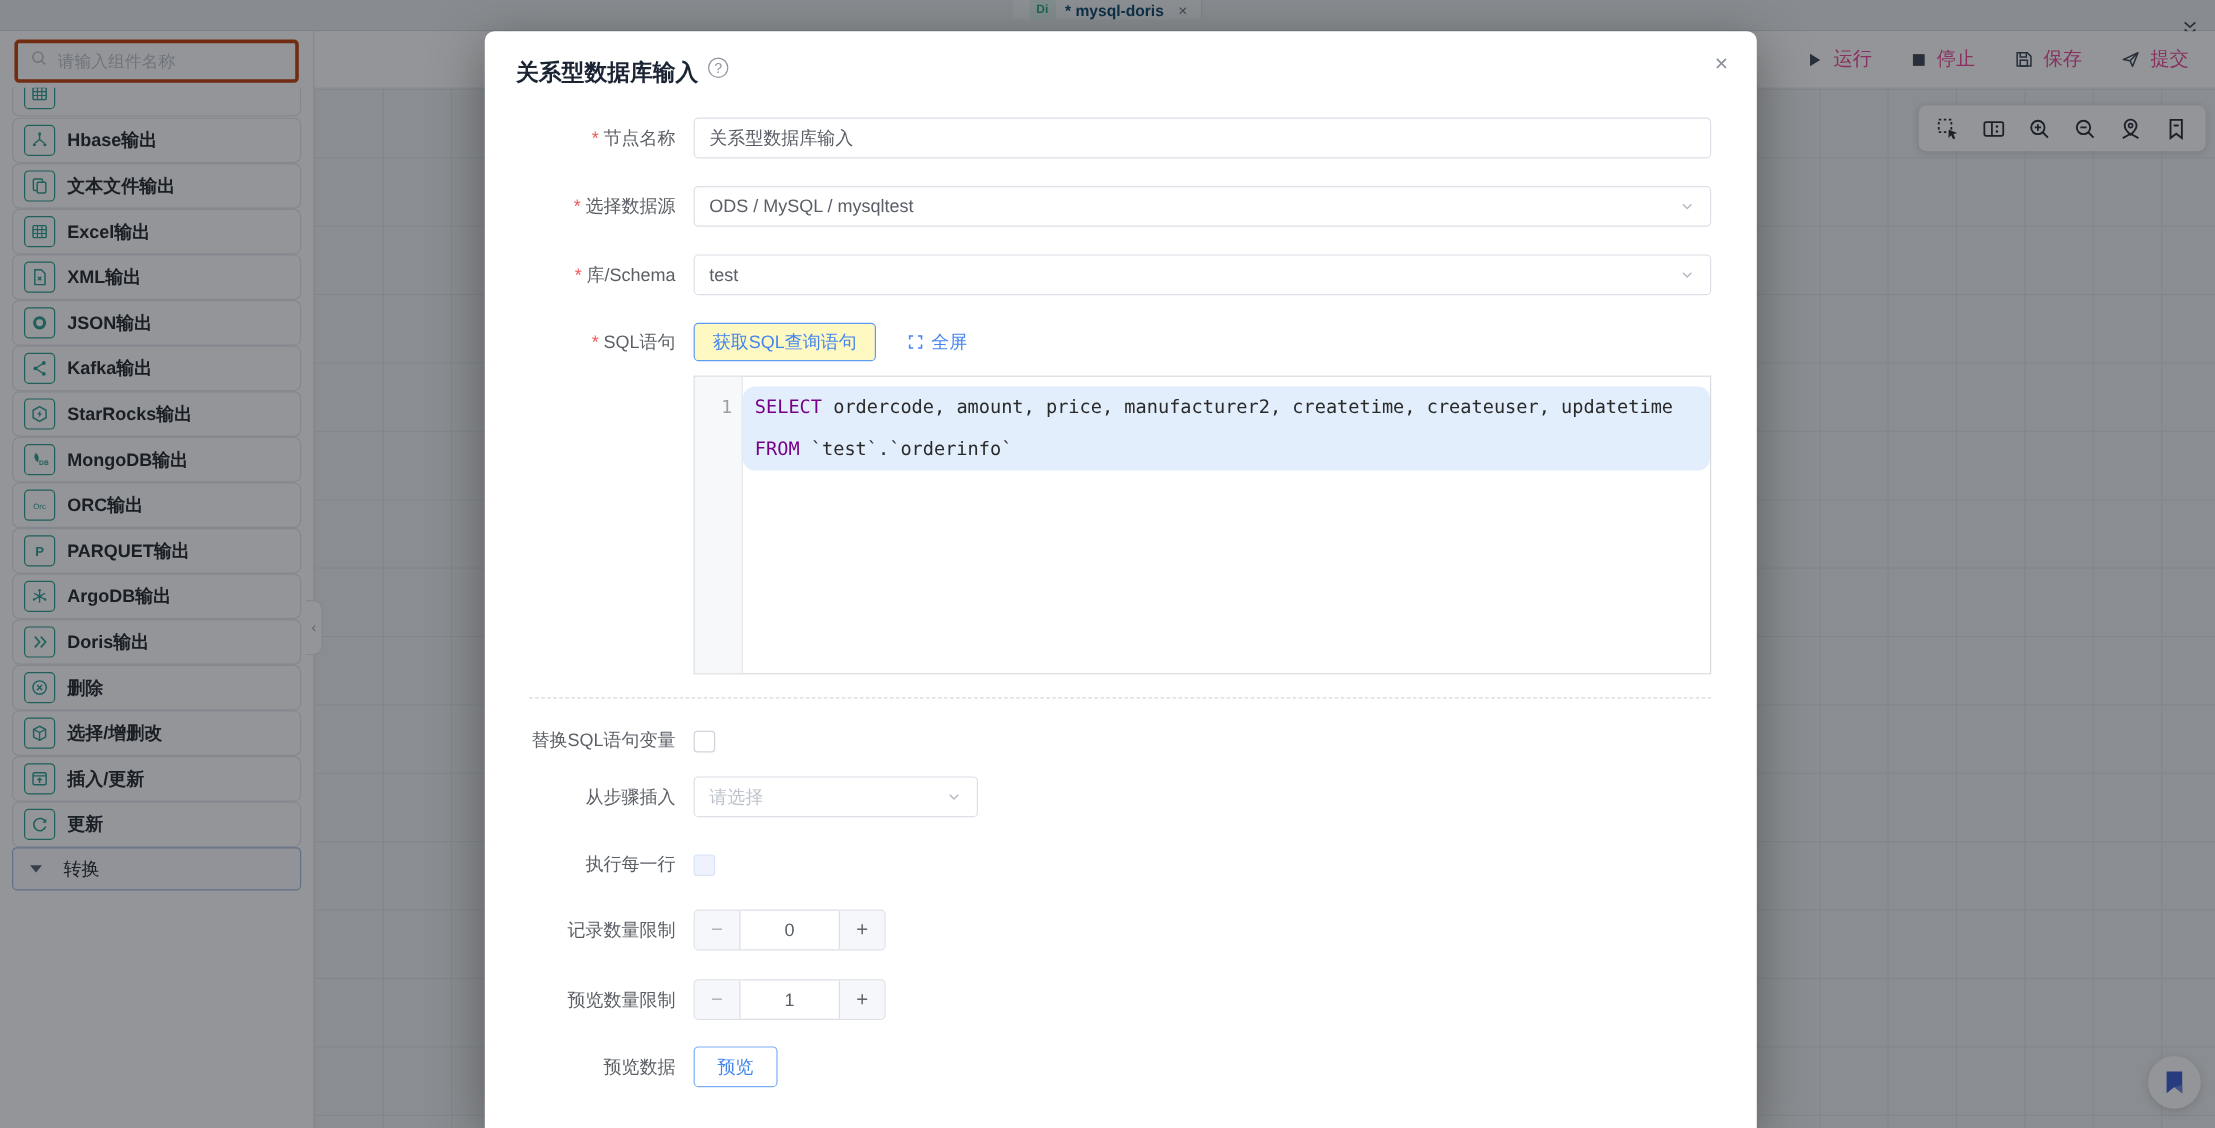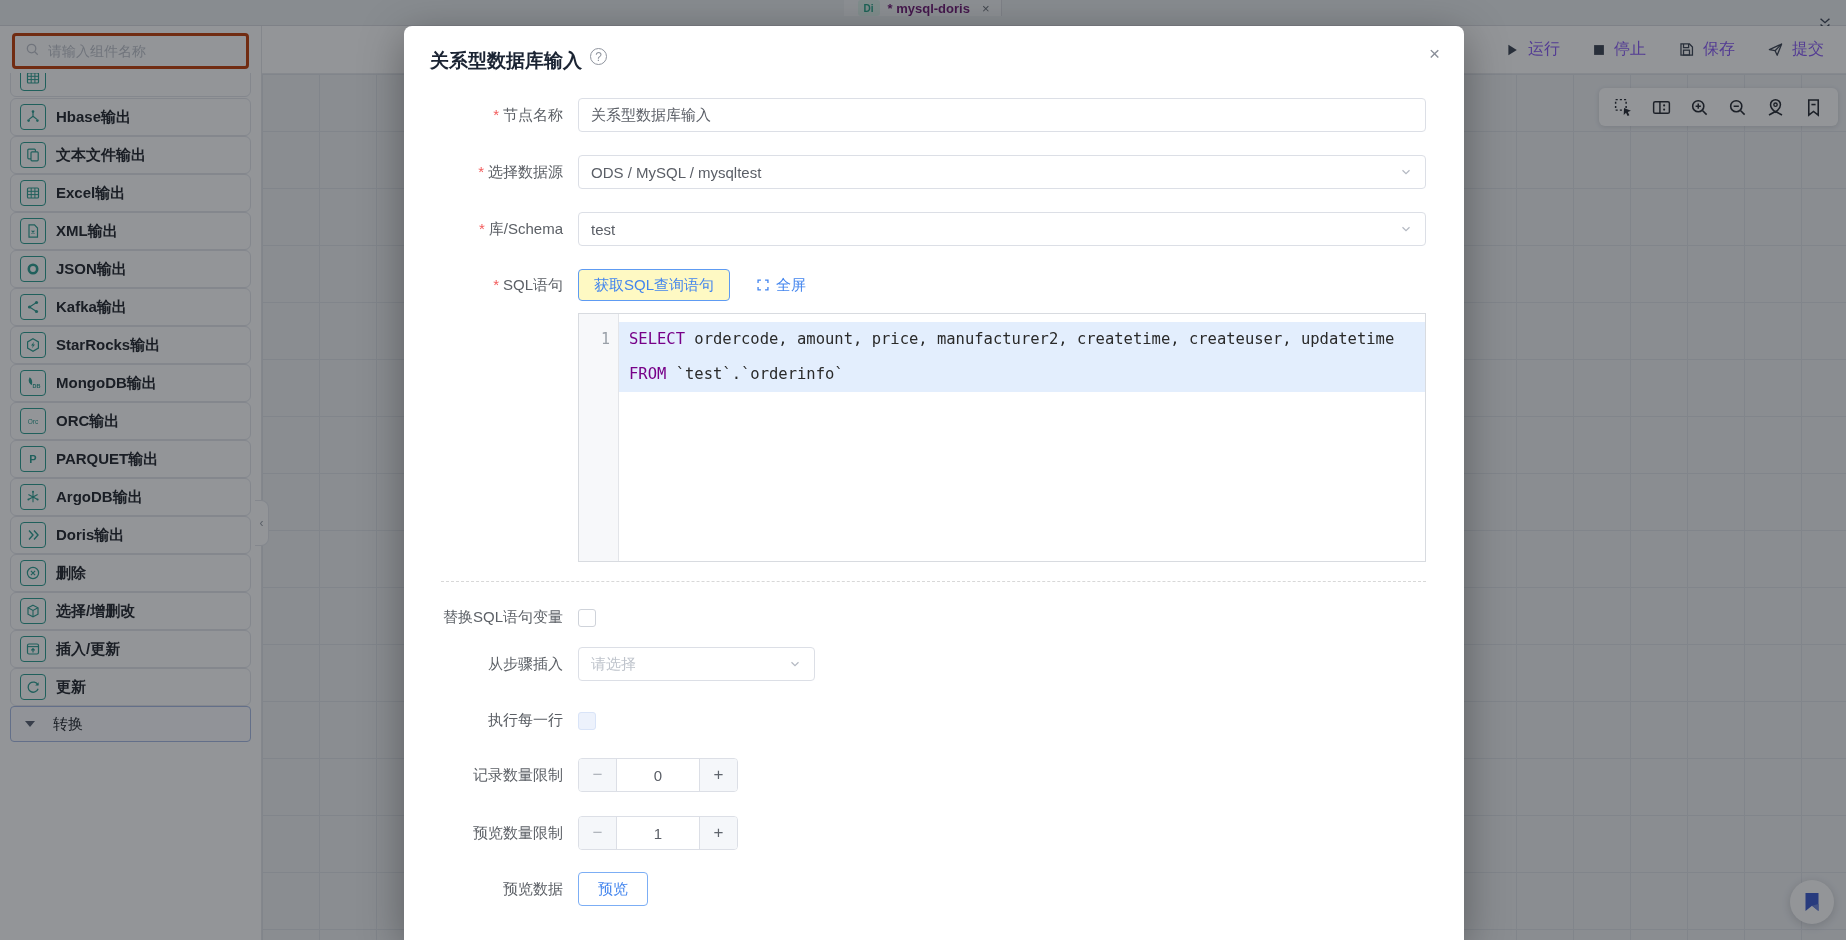--- a/index.html
+++ b/index.html
@@ -4,27 +4,27 @@
 <style>
   * { margin:0; padding:0; box-sizing:border-box; }
   html,body { width:1846px; height:940px; overflow:hidden; }
   body { font-family:"Liberation Sans","DejaVu Sans",sans-serif; background:#eef0f3; position:relative; }
   .app { position:absolute; inset:0; }
 
   
   .tabbar { position:absolute; left:0; top:0; right:0; height:26px; background:#eceef1; border-bottom:1px solid #d9dbe0; display:flex; align-items:center; z-index:1;flex-direction:column; }
   .tab { height:26px; display:flex; align-items:center; gap:8px; padding:0 12px 0 14px; background:#f5f6f8; border-right:1px solid #d9dbe0; }
   .di-badge { width:22px; height:16px; border-radius:3px; background:#def2ec; color:#27a588; font-size:10px; font-weight:bold; display:flex; align-items:center; justify-content:center; }
-  .tab-title { font-size:13px; font-weight:bold; color:#701a75; }
+  .tab-title { font-size:13px; font-weight:bold; color:#0c4a6e; }
   .tab-close { color:#6d727b; font-size:13px; margin-left:4px; cursor:pointer; line-height:1; }
   .tabbar-right { margin-left:auto; padding-right:12px; display:flex; align-items:center; }
 
   
   .topbar { position:absolute; left:262px; top:26px; right:0; height:48px; background:#fff; border-bottom:1px solid #e7e9ed; display:flex; justify-content:flex-end; align-items:center; gap:32px; padding-right:22px; z-index:1; }
-  .action { display:flex; align-items:center; gap:8px; color:#8b5cf6; font-size:16px; cursor:pointer; }
+  .action { display:flex; align-items:center; gap:8px; color:#ec4899; font-size:16px; cursor:pointer; }
   .action svg { display:block; }
 
   
   .sidebar { position:absolute; left:0; top:26px; bottom:0; width:262px; background:#fff; border-right:1px solid #e3e5ea; z-index:1; }
   .search { margin:7px 12px 0 12px; height:36px; border:3px solid #c2410c; border-radius:4px; display:flex; align-items:center; gap:8px; padding:0 10px; background:#fff; }
   .search svg { flex:none; }
   .search input { border:none; outline:none; font-size:14px; color:#5a5e66; width:100%; background:transparent; }
   .search input::placeholder { color:#c0c4cc; }
   .list { position:absolute; top:47px; left:0; right:0; bottom:0; overflow:hidden; padding:0 10px; }
   .item { height:38px; border:1px solid #e3e6ec; border-radius:6px; background:#fff; display:flex; align-items:center; gap:10px; padding:0 9px; margin-bottom:0; cursor:pointer; }
@@ -63,21 +63,21 @@
   .sel .chev { color:#b4b9c2; display:flex; }
   .sel.small { width:237px; }
   .sel .ph { color:#bfc4cc; }
 
   .btn-blue-outline { height:32px; border:1px solid #5e9bf2; border-radius:4px; background:#fef9c3; color:#4385ee; font-size:15px; padding:0 15px; display:flex; align-items:center; cursor:pointer; }
   .fullscreen-link { margin-left:26px; color:#4385ee; font-size:15px; display:flex; align-items:center; gap:6px; cursor:pointer; }
 
   .editor { margin-left:174px; margin-top:12px; width:848px; height:249px; border:1px solid #d8dbe0; display:flex; background:#fff; }
   .gutter { width:40px; flex:none; background:#f7f8fa; border-right:1px solid #e3e5e9; color:#9aa0a8; font-family:"DejaVu Sans Mono","Liberation Mono",monospace; font-size:15px; line-height:35px; text-align:right; padding:8px 8px 0 0; }
   .code { flex:1; padding-top:8px; font-family:"DejaVu Sans Mono","Liberation Mono",monospace; font-size:15.5px; line-height:35px; color:#2a2a2a; overflow:hidden; }
-  .active-line { background:#e3eefd; padding-left:10px; padding-right:6px; min-height:70px; word-break:break-word; }
+  .active-line { background:#e3eefd; padding-left:10px; padding-right:6px; min-height:70px; word-break:break-word;border-radius:10px; }
   .tok-keyword { color:#770088; }
 
   .divider { border-top:1px dashed #d8d8d8; margin:19px 38px 26px 37px; }
 
   .checkbox { width:18px; height:18px; border:1px solid #cfd3da; border-radius:3px; background:#fff; cursor:pointer; }
   .checkbox.disabled { background:#edf2fc; border-color:#d9e4f8; cursor:default; }
 
   .stepper { display:flex; width:160px; height:34px; border:1px solid #dcdfe6; border-radius:4px; overflow:hidden; background:#fff; }
   .step-btn { width:38px; flex:none; background:#f5f7fa; color:#aeb3bb; font-size:17px; display:flex; align-items:center; justify-content:center; cursor:pointer; }
   .step-btn.minus { border-right:1px solid #dcdfe6; }

